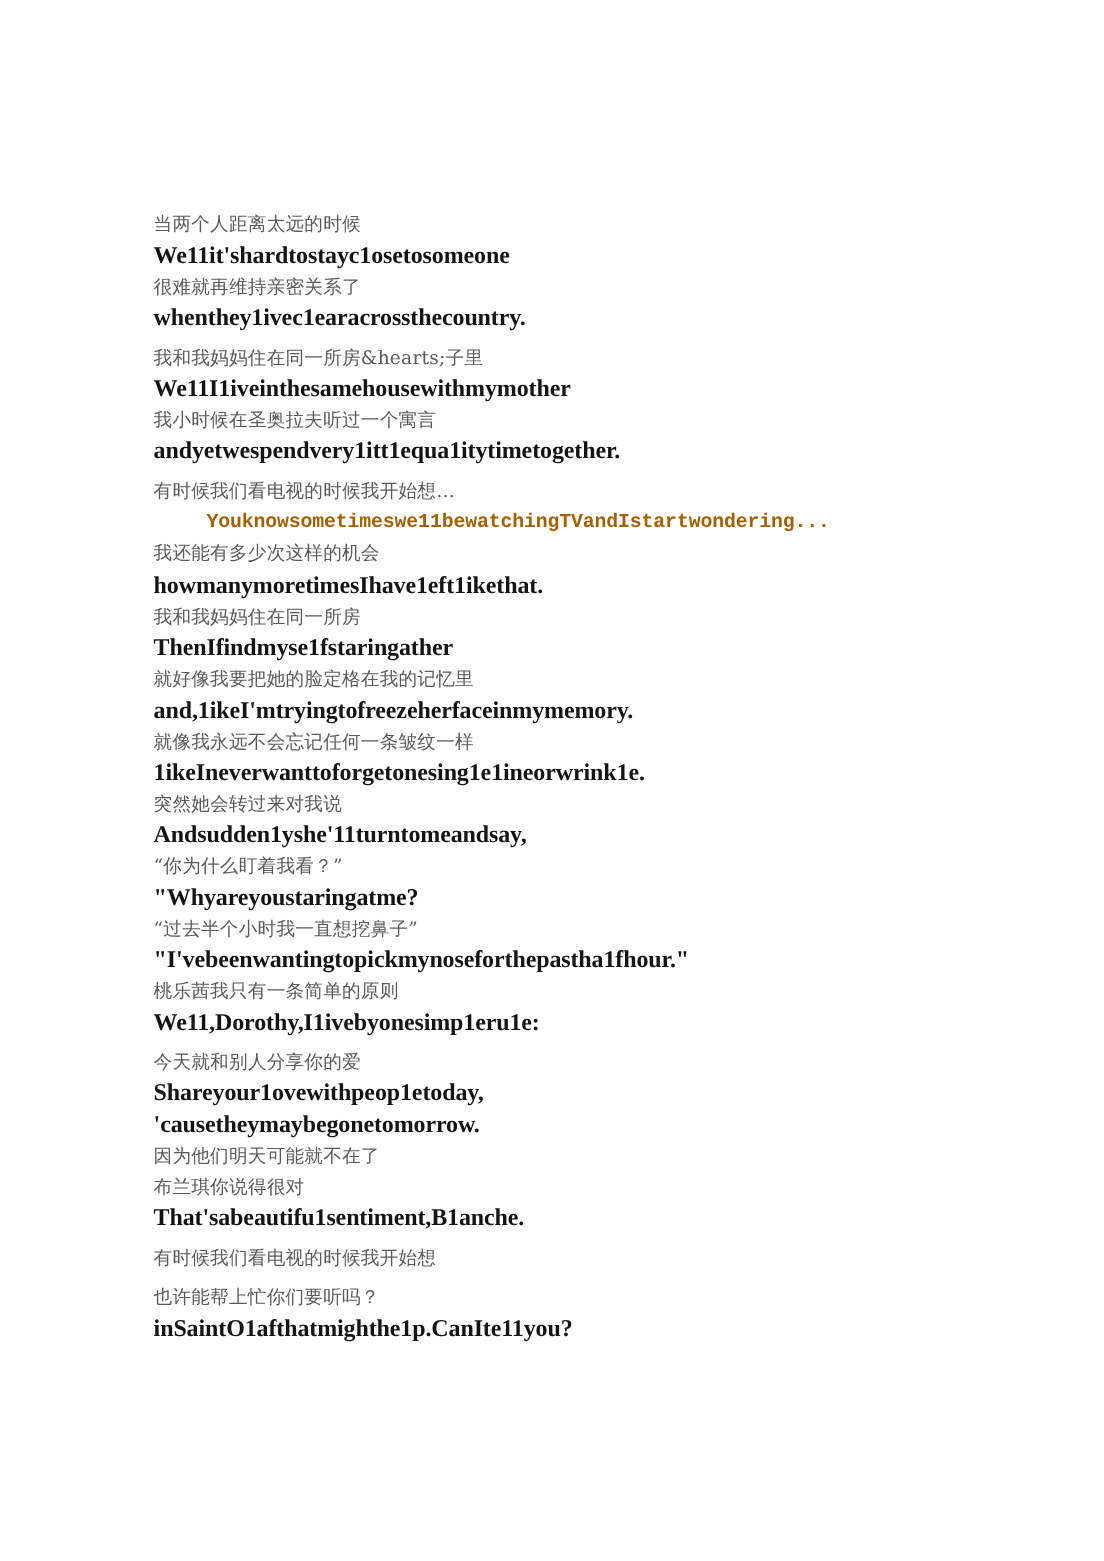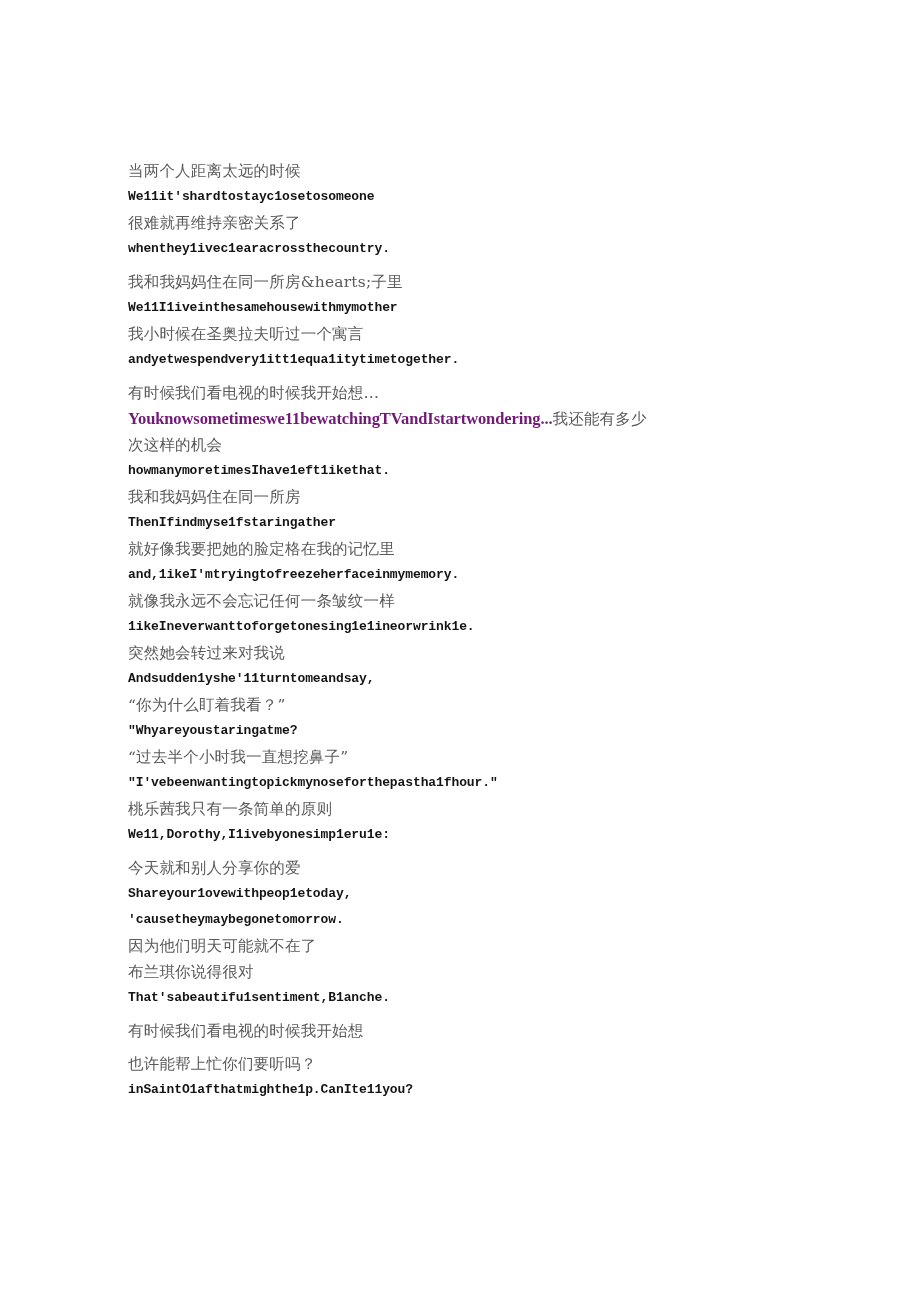--- a/index.html
+++ b/index.html
@@ -13,21 +13,21 @@
     height: 1301px;
     position: relative;
     overflow: hidden;
     font-family: "Liberation Serif", "DejaVu Serif", serif;
     -webkit-font-smoothing: antialiased;
   }
 
   #doc {
     position: absolute;
     left: 128px;
-    top: 158px;
+    top: 174px;
     width: 540px;
   }
 
   .stanza {
     margin: 0 0 7px 0;
     padding: 0;
   }
   .stanza.tight {
     margin-bottom: 0px;
   }
@@ -43,40 +43,41 @@
     font-family: "DejaVu Serif", "Liberation Serif", serif;
     font-size: 15.5px;
     line-height: 26px;
     color: #5a5a5a;
     white-space: pre-wrap;
     letter-spacing: 0.2px;
   }
 
   
   .en {
-    font-family: Liberation Mono, monospace;
-    font-size: 13px;
+    font-family: Liberation Serif, serif;
+    font-size: 20px;
     line-height: 26px;
     color: #141414;
     font-weight: 700;
     white-space: pre-wrap;
     letter-spacing: -0.1px;
   }
 
   
   .mixed {
     line-height: 26px;
     width: 530px;
   }
   .mixed .en-run {
-    font-family: Liberation Serif, serif;
+    font-family: Liberation Mono, monospace;
     font-size: 16.5px;
-    color: #701a75;
+    color: #a16207;
     font-weight: 700;
     letter-spacing: -0.1px;
+    margin-left: 44px;
   }
   .mixed .zh-run {
     font-family: "DejaVu Serif", "Liberation Serif", serif;
     font-size: 15.5px;
     color: #5a5a5a;
     letter-spacing: 0.2px;
   }
 </style>
 </head>
 <body>

